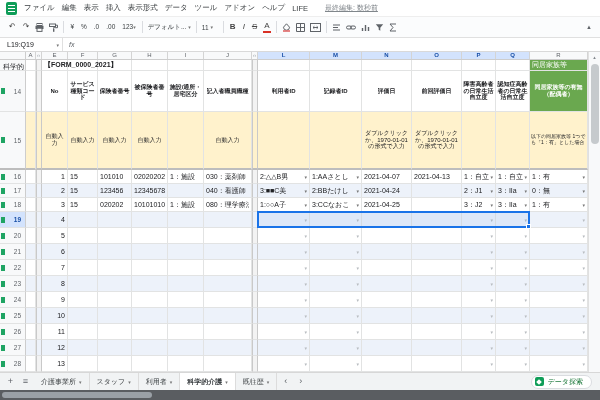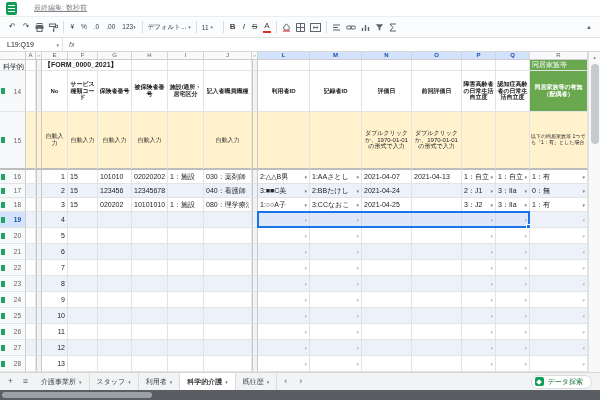--- a/index.html
+++ b/index.html
@@ -98,20 +98,32 @@
 </style>
 </head>
 <body style="--brand: #0f9d58; --sel: #1a73e8; --hdrfill: #6aa84f; --note: #fff2cc; --band: #edf2fa;">
 
 <div id="app">
 
   <div class="menubar">
     <div class="logo">
         <i></i>
       </div>
+    <nav id="menus">
+        <span class="menu-item">ファイル</span>
+        <span class="menu-item">編集</span>
+        <span class="menu-item">表示</span>
+        <span class="menu-item">挿入</span>
+        <span class="menu-item">表示形式</span>
+        <span class="menu-item">データ</span>
+        <span class="menu-item">ツール</span>
+        <span class="menu-item">アドオン</span>
+        <span class="menu-item">ヘルプ</span>
+        <span class="menu-item">LIFE</span>
+      </nav>
     <span class="last-edit">最終編集: 数秒前</span>
   </div>
 
   <div class="toolbar">
     <button class="tb">↶</button>
     <button class="tb">↷</button>
     <span class="icon">
       <svg width="9" height="9" viewBox="0 0 9 9">
           <rect x="2" y="0.5" width="5" height="2" fill="none" stroke="#5f6368"></rect>
           <rect x="0.5" y="2.8" width="8" height="3.2" fill="#5f6368"></rect>

